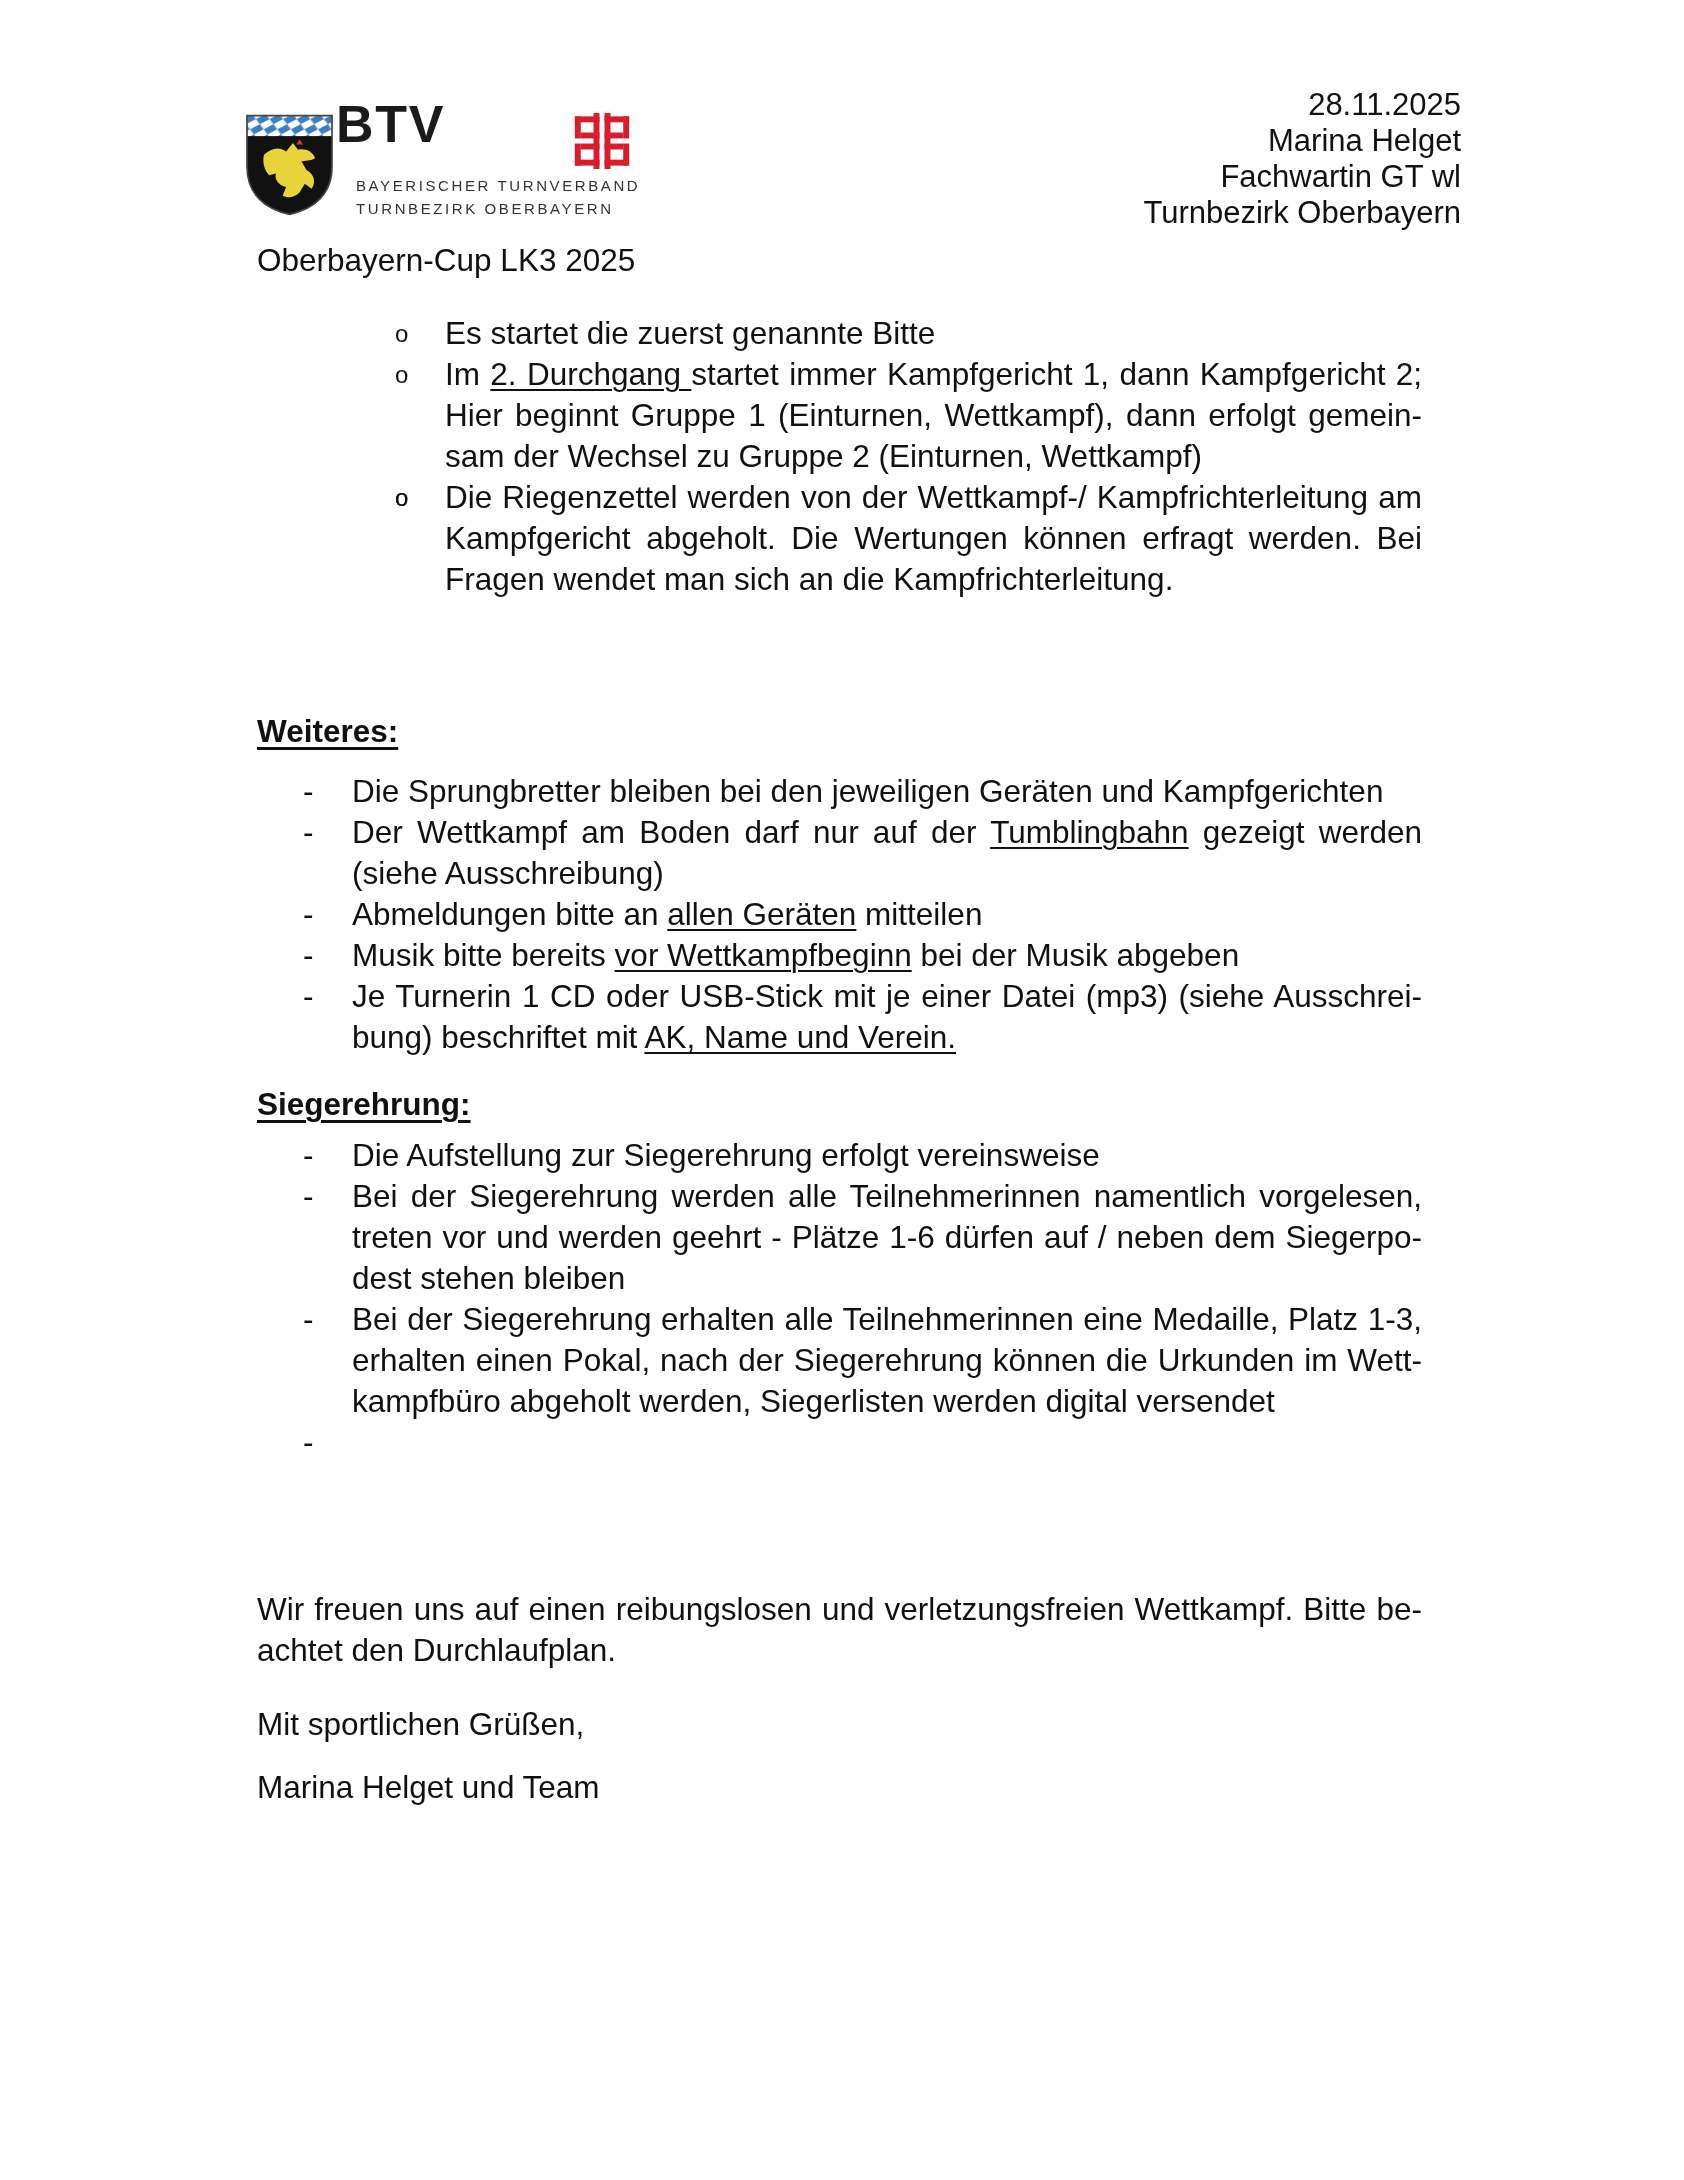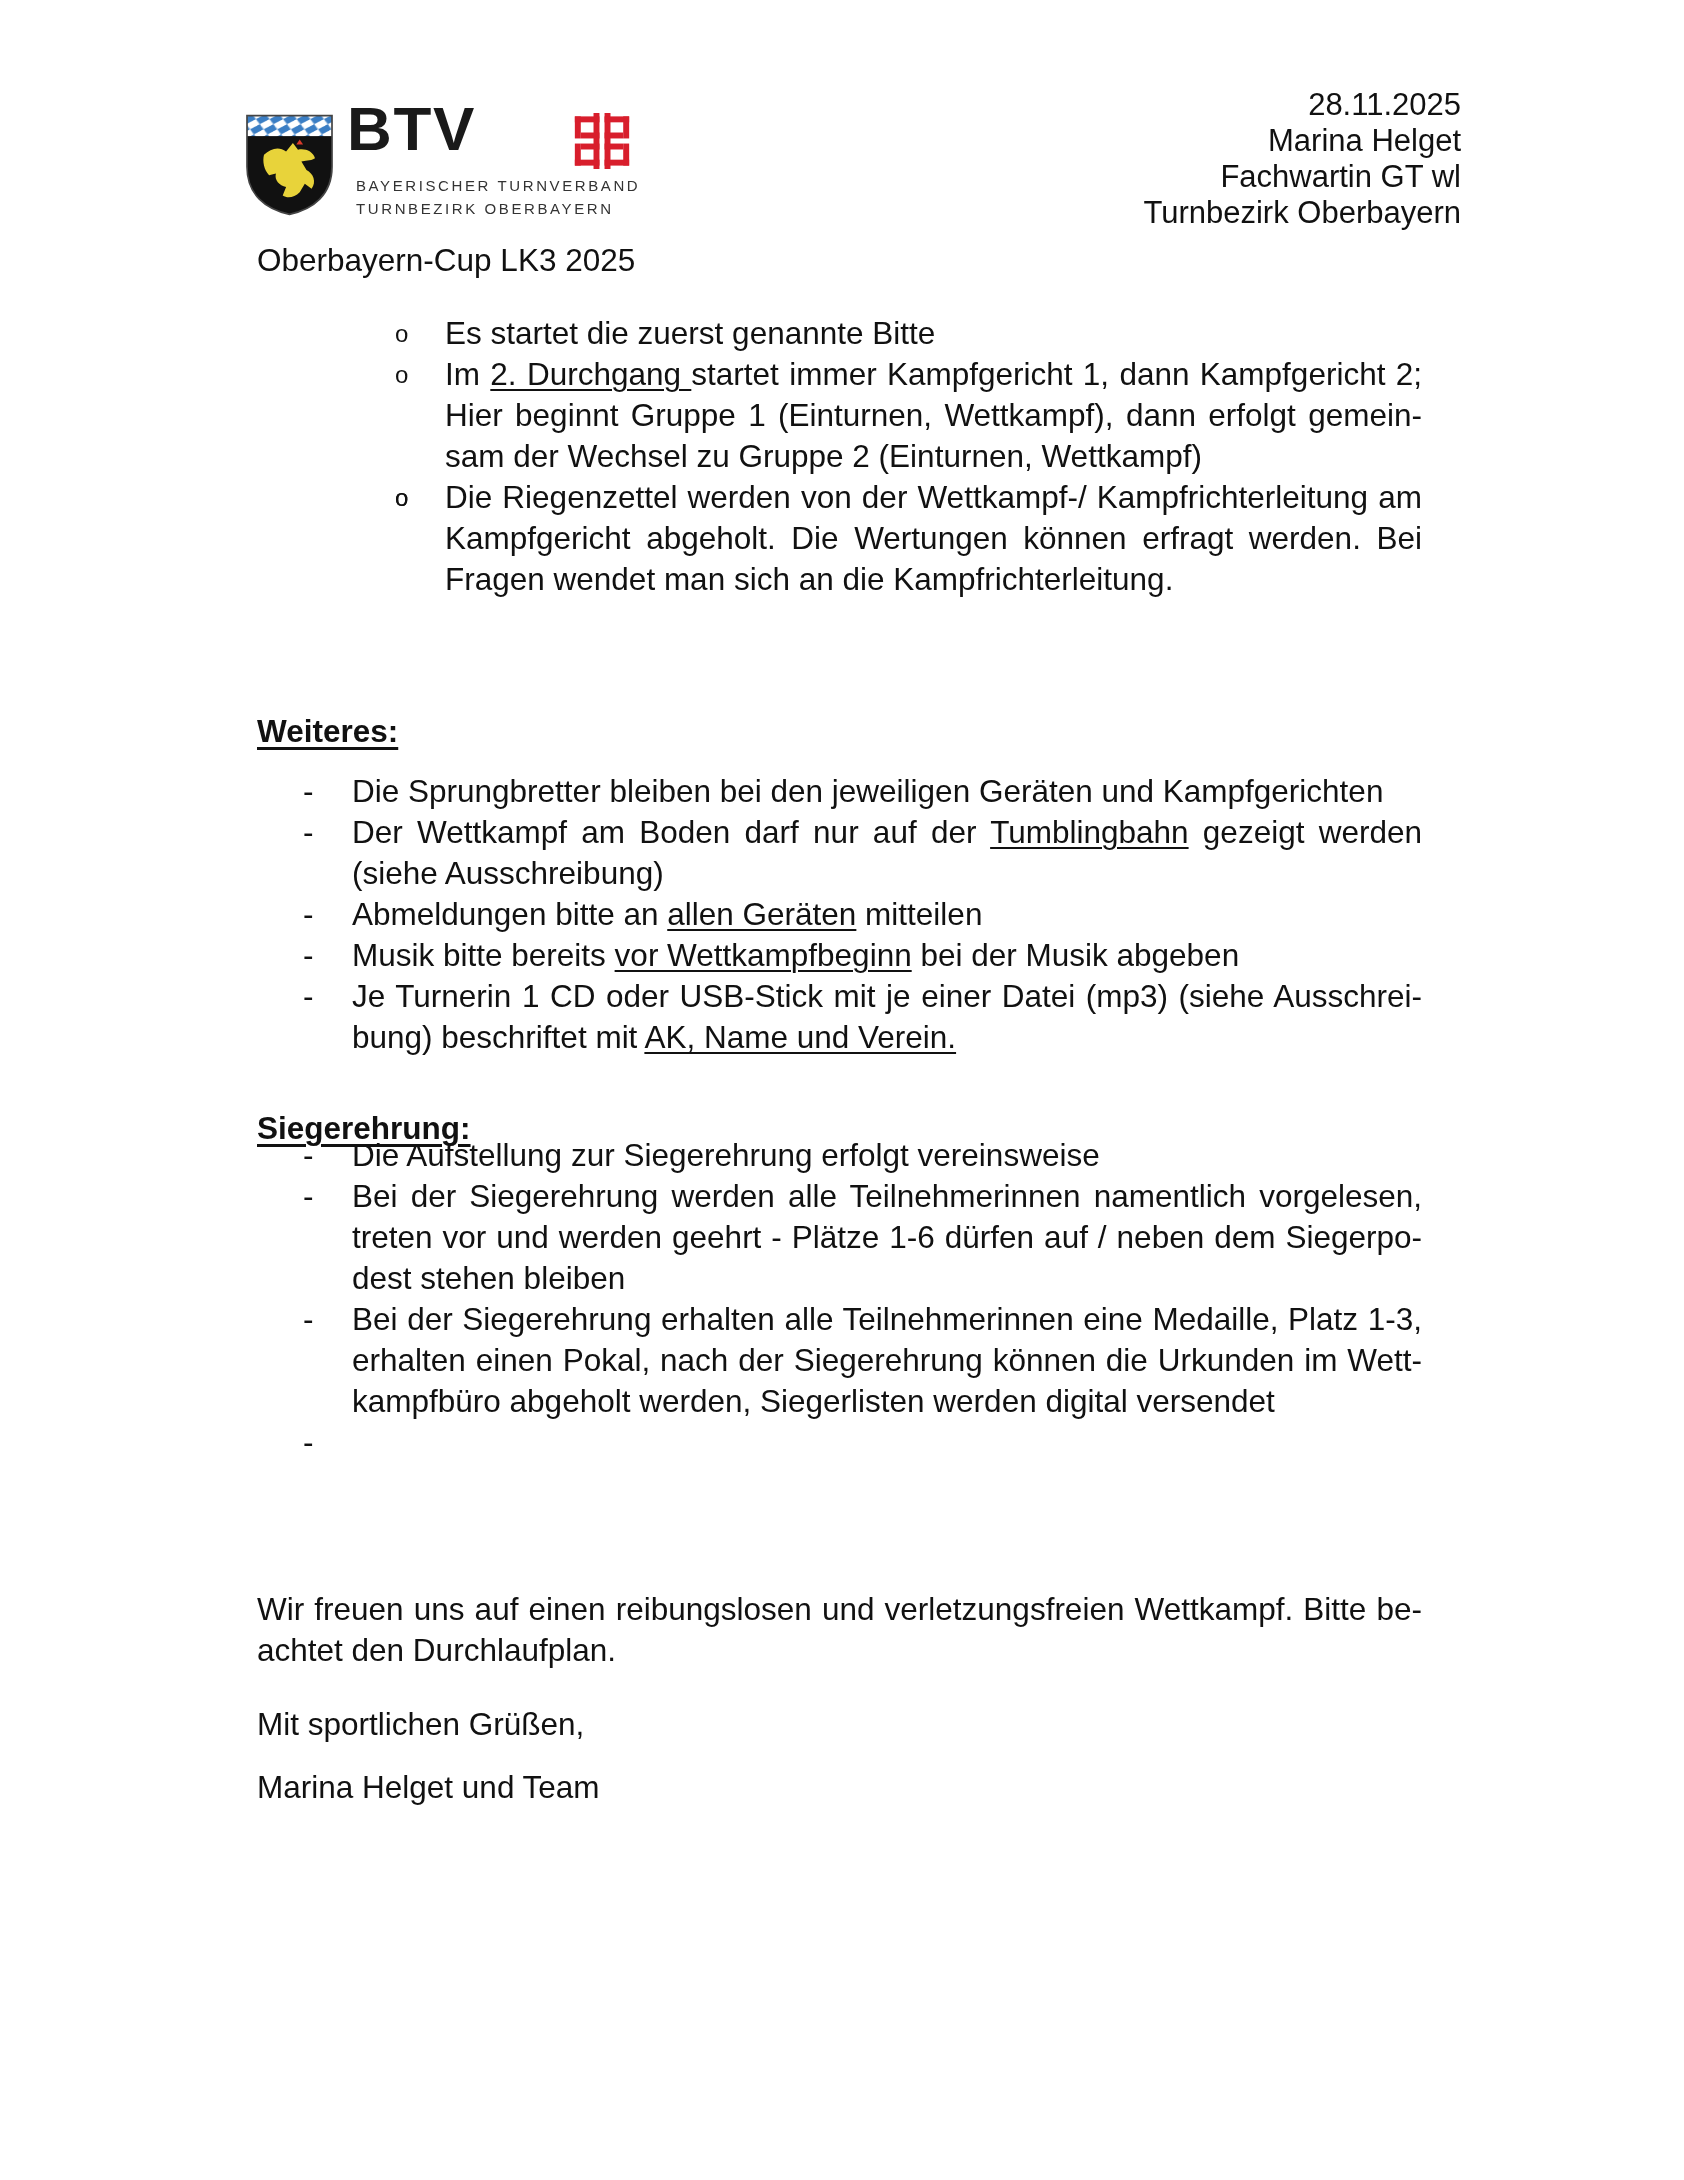--- a/index.html
+++ b/index.html
@@ -5,22 +5,22 @@
   html, body { margin: 0; padding: 0; background: #ffffff; }
   body {
     width: 1685px; height: 2181px; position: relative; overflow: hidden;
     font-family: "Liberation Sans", sans-serif; color: #111111;
   }
   .abs { position: absolute; }
   
   .logo { left: 243px; top: 89px; width: 392px; height: 135px; }
   .shield { position: absolute; left: 1.7px; left: 1.7px; top: 25px; width: 89px; height: 102px; }
   .btv-word {
-    position: absolute; left: 104px; top: 8.5px; font-weight: bold;
-    font-size: 62px; letter-spacing: 1.7px; color: #1a1a1a; line-height: 1;
+    position: absolute; left: 93px; top: 8.5px; font-weight: bold;
+    font-size: 52px; letter-spacing: 1.7px; color: #1a1a1a; line-height: 1;
   }
   .turner-cross { position: absolute; left: 330px; top: 24px; width: 58px; height: 56px; }
   .logo-sub {
     position: absolute; left: 113px; font-size: 15px; letter-spacing: 2.6px;
     color: #333; line-height: 1; white-space: nowrap;
   }
   .logo-sub.l1 { top: 89px; }
   .logo-sub.l2 { top: 112px; }
 
   
@@ -115,21 +115,21 @@
 <div class="abs col" style="top:771px;">
   <ul class="dash">
       <li><span class="marker">-</span><span>Die Sprungbretter bleiben bei den jeweiligen Geräten und Kampfgerichten</span></li>
       <li><span class="marker">-</span><span>Der Wettkampf am Boden darf nur auf der </span><span class="u">Tumblingbahn</span><span> gezeigt werden (siehe Ausschreibung)</span></li>
       <li><span class="marker">-</span><span>Abmeldungen bitte an </span><span class="u">allen Geräten</span><span> mitteilen</span></li>
       <li><span class="marker">-</span><span>Musik bitte bereits </span><span class="u">vor Wettkampfbeginn</span><span> bei der Musik abgeben</span></li>
       <li><span class="marker">-</span><span>Je Turnerin 1 CD oder USB-Stick mit je einer Datei (mp3) (siehe Ausschrei­bung) beschriftet mit </span><span class="u">AK, Name und Verein.</span></li>
     </ul>
 </div>
 
-<div class="abs col" style="top:1084px;margin-top:24px;">
+<div class="abs col" style="top:1084px;">
   <div class="section-heading">Siegerehrung:</div>
 </div>
 <div class="abs col" style="top:1135px;">
   <ul class="dash">
       <li><span class="marker">-</span><span>Die Aufstellung zur Siegerehrung erfolgt vereinsweise</span></li>
       <li><span class="marker">-</span><span>Bei der Siegerehrung werden alle Teilnehmerinnen namentlich vorgelesen, treten vor und werden geehrt - Plätze 1-6 dürfen auf / neben dem Siegerpo­dest stehen bleiben</span></li>
       <li><span class="marker">-</span><span>Bei der Siegerehrung erhalten alle Teilnehmerinnen eine Medaille, Platz 1-3, erhalten einen Pokal, nach der Siegerehrung können die Urkunden im Wett­kampfbüro abgeholt werden, Siegerlisten werden digital versendet</span></li>
       <li><span class="marker">-</span></li>
     </ul>
 </div>

